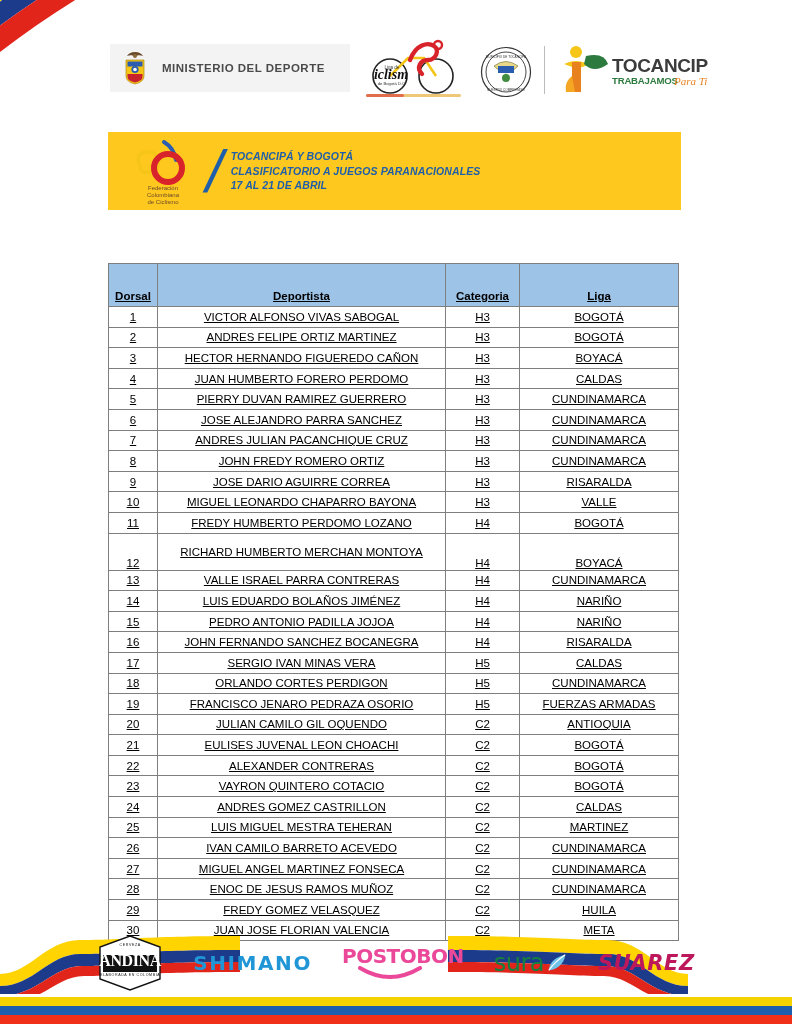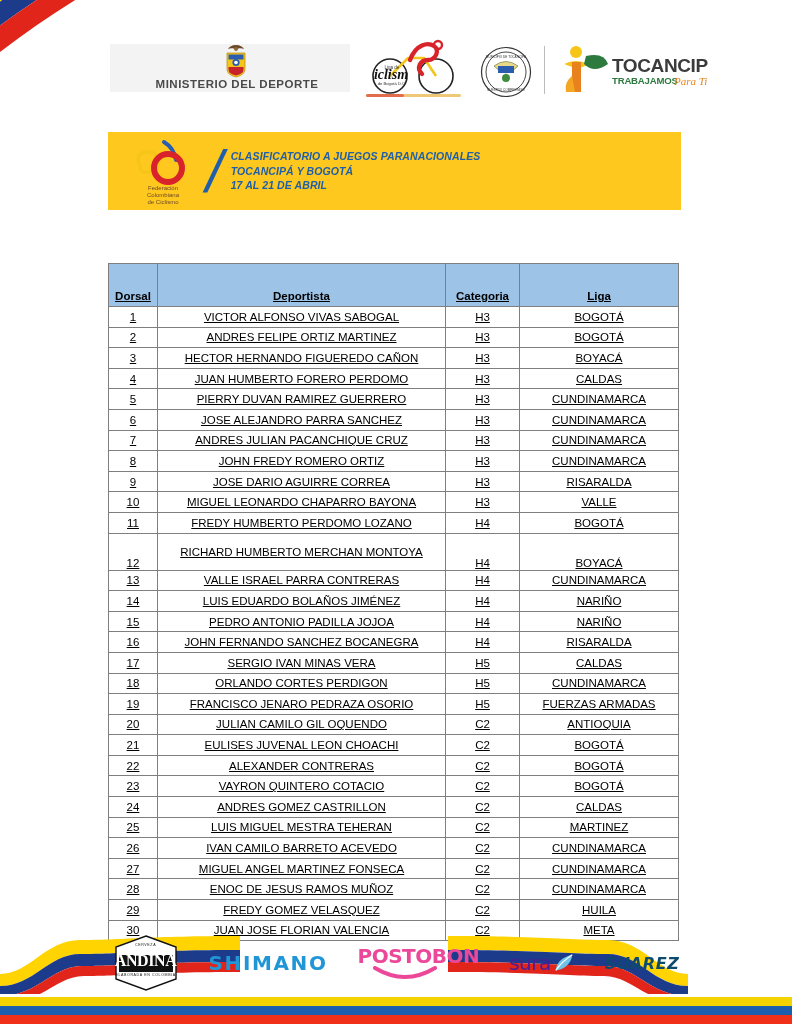--- a/index.html
+++ b/index.html
@@ -36,21 +36,20 @@
   }
   .ministerio-box {
     position: absolute;
     left: 110px;
     top: 0px;
     width: 240px;
     height: 48px;
     background: #f3f3f3;
     display: flex;
     align-items: center;
-    flex-direction: column;
   }
   .ministerio-crest {
     width: 26px;
     height: 34px;
     margin-left: 12px;
     flex: none;
   }
   .ministerio-text {
     margin-left: 14px;
     font-size: 11.5px;
@@ -253,31 +252,31 @@
   .postobon {
     font-size: 20px;
     font-weight: bold;
     letter-spacing: -0.5px;
     color: #EC4899;
     font-family: "DejaVu Sans", sans-serif;
     text-align: center;
   }
   .sura-wrap { display: flex; align-items: center; gap: 2px; }
   .sura {
-    font-size: 20px;
-    color: #4c1d95;
+    font-size: 24px;
+    color: #15803d;
     letter-spacing: -0.5px;
     font-family: "DejaVu Sans", sans-serif;
   }
   .suarez {
-    font-size: 16px;
+    font-size: 21px;
     font-weight: bold;
     font-style: italic;
     letter-spacing: 0.6px;
-    color: #0c4a6e;
+    color: #be185d;
     font-family: "DejaVu Sans", sans-serif;
   }
 
   .stripes {
     position: absolute;
     left: 0;
     bottom: 0;
     width: 792px;
   }
   .stripe-y { height: 9px; background: #F5D300; }
@@ -352,22 +351,22 @@
     <circle cx="38" cy="32" r="14" fill="none" stroke="#D8232A" stroke-width="6"></circle>
     <text x="33" y="54" font-family="Liberation Sans, sans-serif" font-size="6" fill="#6b4a2a" text-anchor="middle">Federación</text>
     <text x="33" y="61" font-family="Liberation Sans, sans-serif" font-size="6" fill="#6b4a2a" text-anchor="middle">Colombiana</text>
     <text x="33" y="68" font-family="Liberation Sans, sans-serif" font-size="6" fill="#6b4a2a" text-anchor="middle">de Ciclismo</text>
   </svg>
 
 
   <div class="banner-slash">/</div>
 
   <div class="banner-sub">
+    <div>TOCANCIPÁ Y BOGOTÁ</div>
     <div>CLASIFICATORIO A JUEGOS PARANACIONALES</div>
-    <div>TOCANCIPÁ Y BOGOTÁ</div>
     <div>17 AL 21 DE ABRIL</div>
   </div>
 </div>
 
 <div class="table-wrap">
   <table class="roster">
     <colgroup>
       <col class="c-dorsal">
         <col class="c-name">
         <col class="c-cat">

